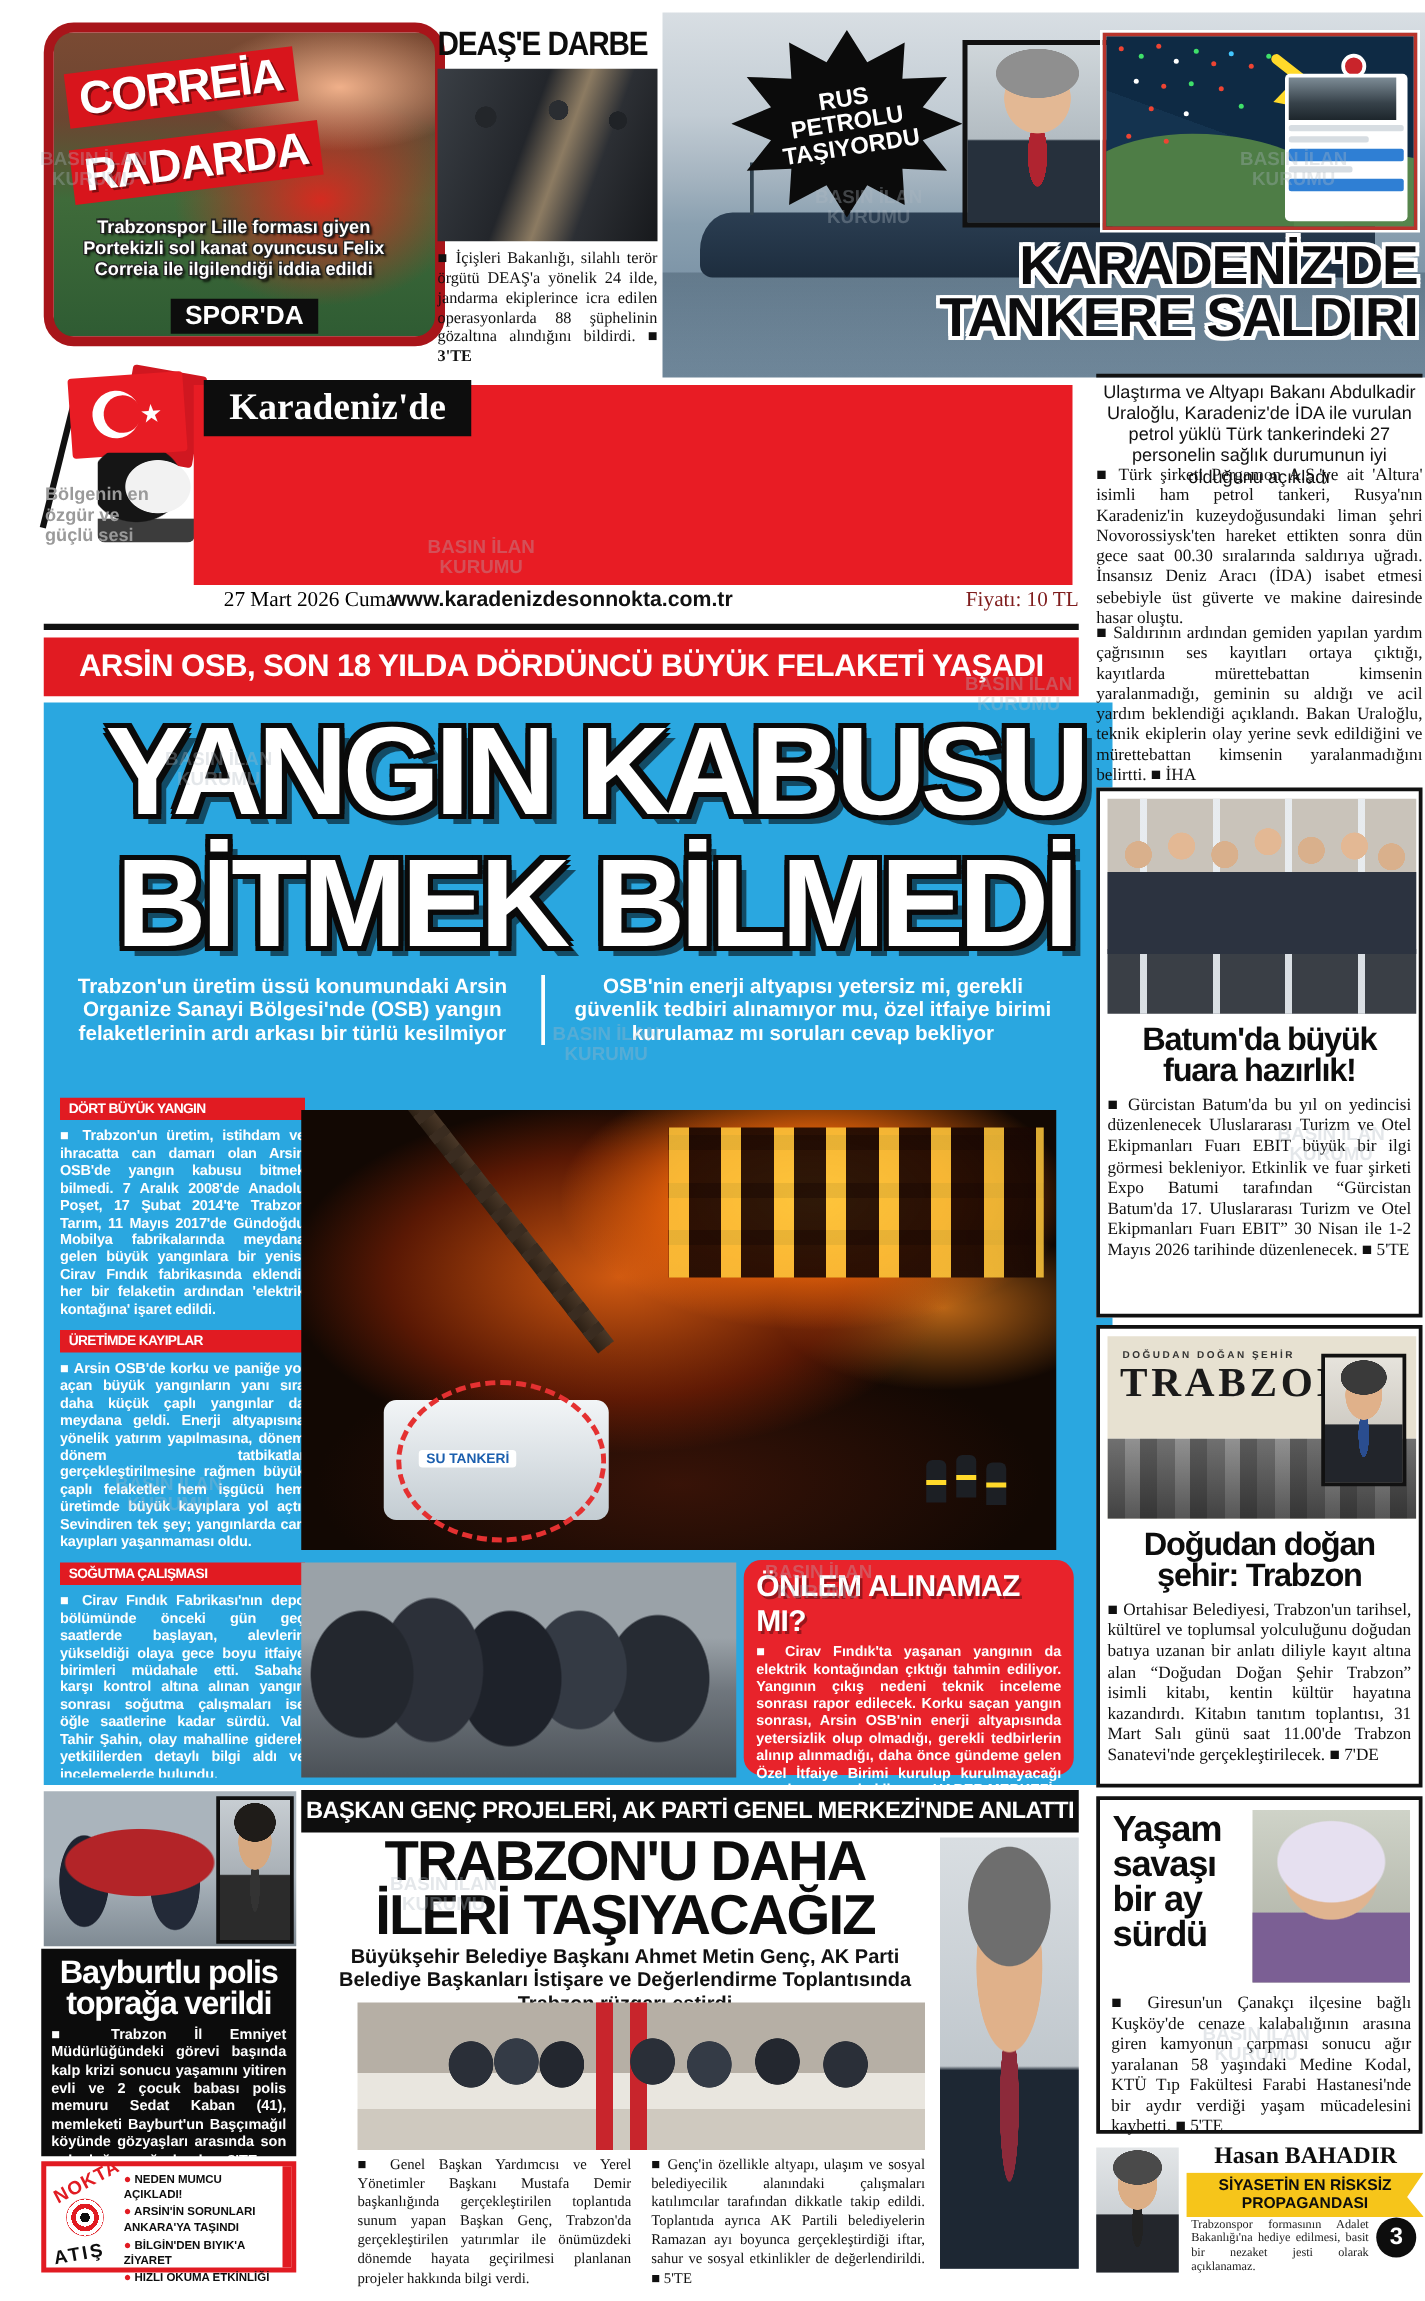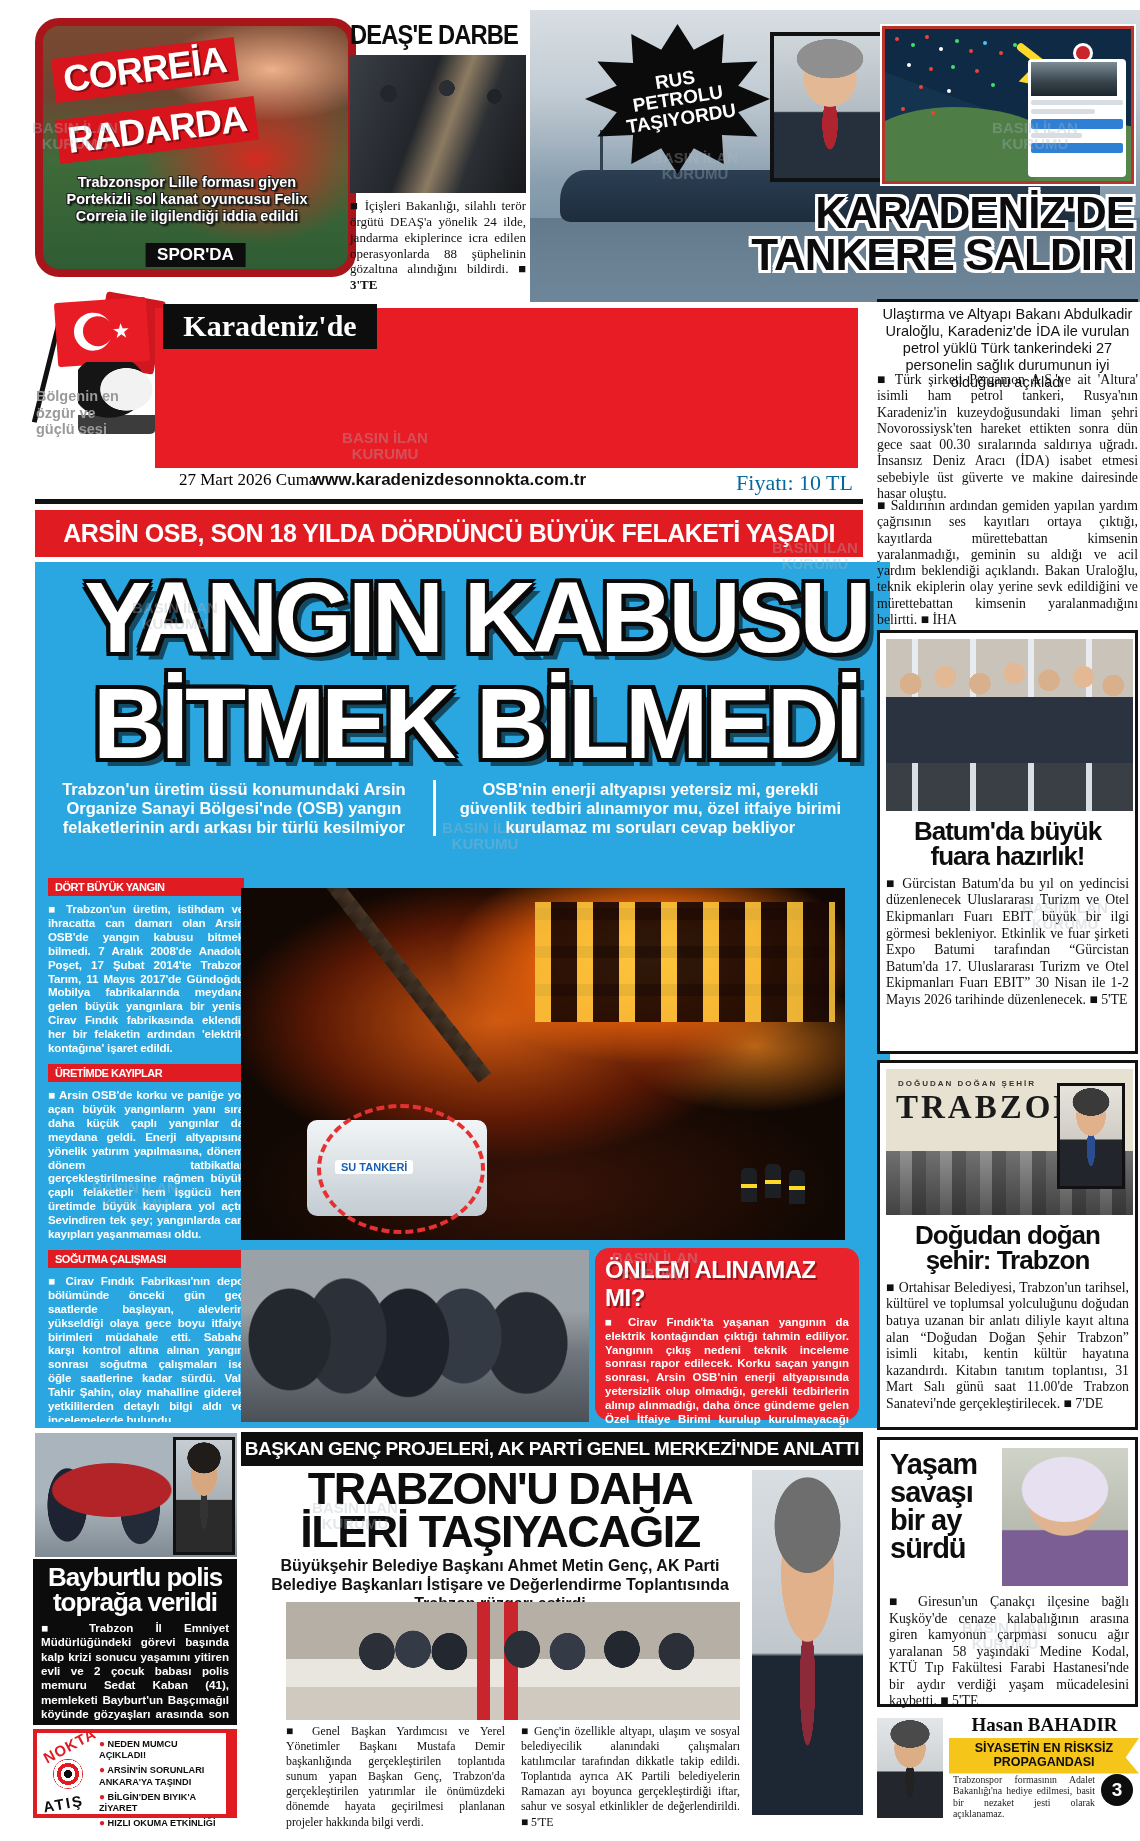--- a/index.html
+++ b/index.html
@@ -17,21 +17,21 @@
              radial-gradient(ellipse 55% 50% at 70% 55%, #d42b20 0%, rgba(0,0,0,0) 70%),
              linear-gradient(to bottom, #7a4a33 0%, #6c4531 28%, #3f6b3a 55%, #2f5c33 100%);
            overflow:hidden;}
   .ribbon{background:#d8151c;color:#fff;font-weight:900;font-size:37px;letter-spacing:-1px;
           padding:0 10px;line-height:44px;transform:rotate(-7deg);display:inline-block;
           text-shadow:2px 2px 0 #7e0d10;}
   #correia-sub{left:8px;top:148px;width:272px;color:#fff;font-weight:800;font-size:14.5px;
            text-align:center;line-height:1.18;
            text-shadow:-1px -1px 0 #222,1px -1px 0 #222,-1px 1px 0 #222,1px 1px 0 #222,2px 2px 2px #000;}
   #sporda{left:50%;transform:translateX(-50%);bottom:2px;background:#0d0d0d;color:#fff;
-          font-weight:800;font-size:17px;padding:2px 12px;}
+          font-weight:800;font-size:21px;padding:2px 12px;}
   #deas{left:350px;top:20px;width:176px;height:268px;}
   #deas-title{font-size:27px;font-weight:900;letter-spacing:-1px;transform:scaleX(.88);transform-origin:left;white-space:nowrap;color:#0d0d0d;}
   #deas-photo{margin-top:4px;width:176px;height:138px;
       background:
         radial-gradient(circle 14px at 22% 28%, #23262a 60%, rgba(0,0,0,0) 62%),
         radial-gradient(circle 13px at 55% 24%, #2a2d31 60%, rgba(0,0,0,0) 62%),
         radial-gradient(circle 12px at 82% 30%, #202327 60%, rgba(0,0,0,0) 62%),
         linear-gradient(110deg, #3a3f45 0%, #23262b 40%, #8c7b62 55%, #2c2f34 70%, #17191c 100%);}
   #deas-body{margin-top:5px;font-size:13px;line-height:1.22;color:#111;}
   #tanker-photo{left:530px;top:10px;width:610px;height:292px;
@@ -93,21 +93,21 @@
      border-radius:6px;}
   #slogan{left:36px;top:388px;width:100px;color:#9a9a9a;font-weight:800;font-size:14.5px;line-height:1.15;}
   #logo-red{left:155px;top:308px;width:703px;height:160px;background:#e81c24;}
   #kicker-black{left:163px;top:304px;width:214px;height:45px;background:#0d0d0d;color:#fff;
       font-family:"Liberation Serif",serif;font-weight:bold;font-size:30px;text-align:center;line-height:44px;}
   #logo-text{left:168px;top:315px;color:#fff;font-weight:800;font-size:146px;letter-spacing:-7px;
       line-height:150px;transform:scale(1.04,1.0);transform-origin:left top;}
   #dateline{left:35px;top:470px;width:828px;height:26px;}
   #date{left:144px;top:0;font-size:17px;color:#000000;}
   #site{left:0;top:0;width:828px;text-align:center;font-weight:bold;font-size:17px;color:#111;}
-  #price{right:10px;top:0;font-size:22px;color:#0369a1;}
+  #price{right:0;top:0;font-size:17px;color:#7f1d1d;}
   #rule-main{left:35px;top:499px;width:828px;height:5px;background:#111;}
   #rule-side{left:877px;top:299px;width:261px;height:3px;background:#111;}
   
   #arsin-strip{left:35px;top:510px;width:828px;height:47px;background:#e11b22;color:#fff;
       font-weight:900;font-size:25px;letter-spacing:-.5px;text-align:center;line-height:47px;white-space:nowrap;}
   #bluebox{left:35px;top:562px;width:828px;height:866px;background:#2aa7e0;padding-left:27px;}
   .mega{width:828px;text-align:center;color:#fff;font-weight:900;font-size:100px;
      letter-spacing:-4px;line-height:.98;white-space:nowrap;
      text-shadow:-4px -4px 0 #0a0a0a,4px -4px 0 #0a0a0a,-4px 4px 0 #0a0a0a,4px 4px 0 #0a0a0a,0 -4px 0 #0a0a0a,0 4px 0 #0a0a0a,-4px 0 0 #0a0a0a,4px 0 0 #0a0a0a,8px 8px 0 rgba(0,0,0,.55);}
   #deckrow{left:10px;top:218px;width:808px;display:flex;color:#fff;font-weight:800;font-size:16.5px;line-height:1.14;text-align:center;}

